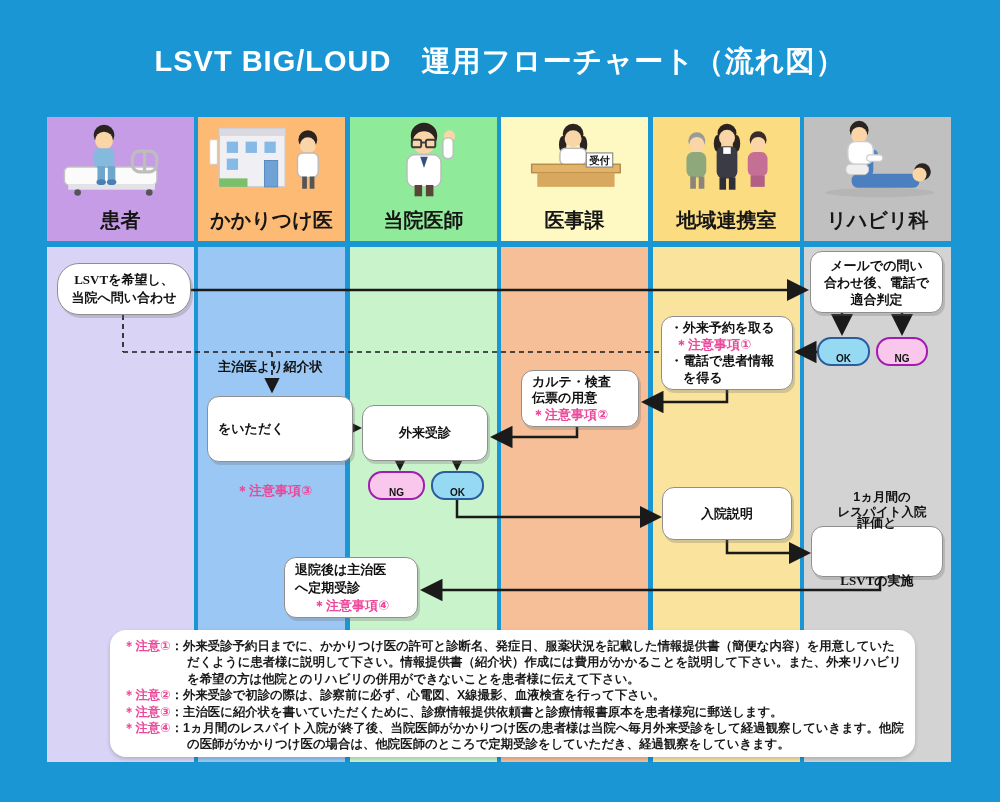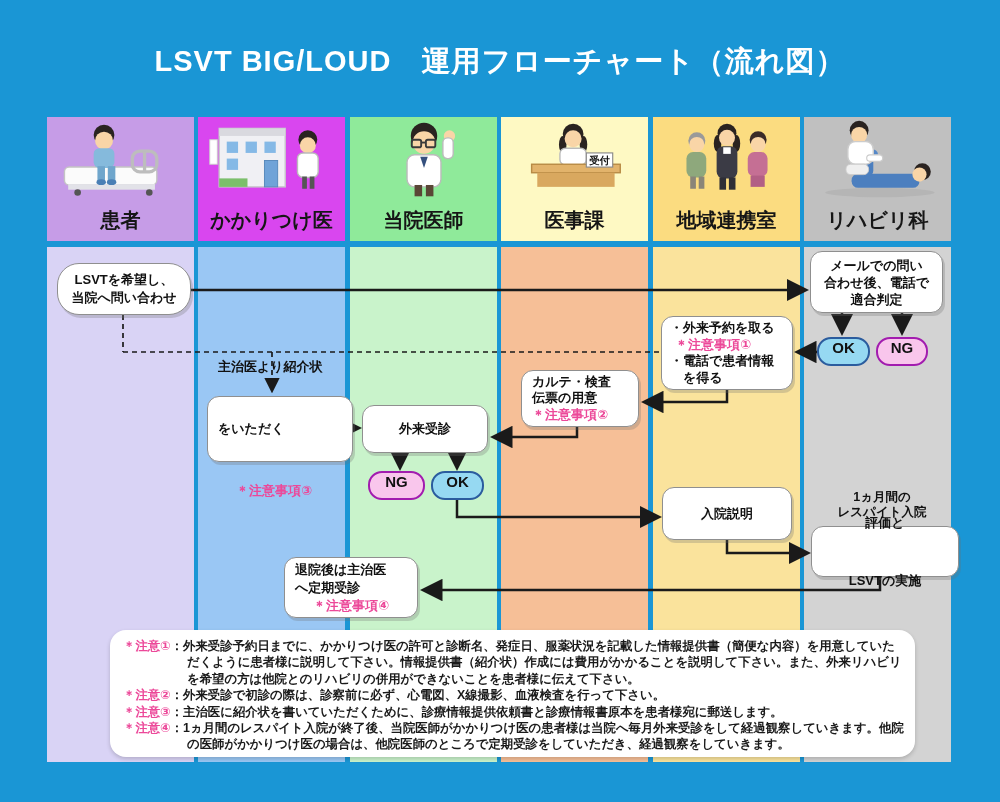--- a/index.html
+++ b/index.html
@@ -11,44 +11,44 @@
   }
   .title{
     position:absolute;top:42px;left:0;width:100%;text-align:center;
     color:#FFFFFF;font-size:29px;font-weight:bold;letter-spacing:1px;z-index:3;
   }
   
   .colheader,.colbody{position:absolute;width:147px;z-index:0;}
   .colheader{top:117px;height:124px;display:flex;flex-direction:column;justify-content:flex-end;align-items:center;}
   .colbody{top:247px;height:515px;}
   .c0{left:47px}.c1{left:198px}.c2{left:350px}.c3{left:501px}.c4{left:653px}.c5{left:804px}
-  .h0{background:#C69CE7}.h1{background:#d946ef}.h2{background:#8FEA9A}
+  .h0{background:#C69CE7}.h1{background:#fdba74}.h2{background:#8FEA9A}
   .h3{background:#fef9c3}.h4{background:#FBDC80}.h5{background:#C0C0C0}
   .b0{background:#D9D3F5}.b1{background:#9AC7F4}.b2{background:#C9F3CB}
   .b3{background:#F6BF97}.b4{background:#FAE39C}.b5{background:#D3D3D3}
   .collabel{font-size:20px;font-weight:bold;color:#161616;margin:2px 0 7px 0;white-space:nowrap;}
   .ill{flex:1 1 auto;display:flex;align-items:center;justify-content:center;width:100%;padding-top:4px;}
   .ill svg{display:block;}
   
   svg.connectors{position:absolute;left:0;top:0;z-index:1;pointer-events:none;}
   
   .node{
     position:absolute;z-index:2;background:#FFFFFF;border:1.6px solid #8F8F8F;
     border-radius:12px;box-shadow:2px 3px 0 rgba(110,110,110,.28);
     font-size:13px;font-weight:bold;color:#111;line-height:18px;
     display:flex;flex-direction:column;justify-content:center;box-sizing:border-box;
   }
-  .node.center{align-items:center;text-align:right;}
+  .node.center{align-items:center;text-align:right;font-family:Liberation Serif, serif;}
   .node.left{padding-left:10px;padding-right:4px;}
   .red{color:#ec4899;}
   .ind1{padding-left:5px;}
   .ind2{padding-left:18px;}
   .pill{
-    position:absolute;z-index:2;border-radius:14px;font-size:15px;font-weight:bold;color:#111;
-    display:flex;align-items:flex-start;justify-content:center;box-sizing:border-box;
+    position:absolute;z-index:2;border-radius:14px;font-size:10px;font-weight:bold;color:#111;
+    display:flex;align-items:flex-end;justify-content:center;box-sizing:border-box;
   }
   .pill.ok{background:#96D9F2;border:2px solid #2B5C9E;}
   .pill.ng{background:#F9C6EC;border:2px solid #a21caf;}
   .respite{
     position:absolute;z-index:2;font-size:12.5px;font-weight:bold;color:#111;
     text-align:center;line-height:15px;
   }
   
   .notes{
     position:absolute;z-index:2;left:110px;top:630px;width:805px;height:127px;
@@ -250,41 +250,41 @@
   <span>伝票の用意</span>
   <span class="red">＊注意事項②</span>
 </div>
 
 <div class="node left" style="left:207px;top:396px;width:146px;height:66px;gap:44px;">
   <span>主治医より紹介状</span>
   <span>をいただく</span>
   <span class="red ind2">＊注意事項③</span>
 </div>
 
-<div class="node center" style="left:362px;top:405px;width:126px;height:48px;">
+<div class="node center" style="left:362px;top:405px;width:126px;height:56px;">
   <span>外来受診</span>
 </div>
 
 <div class="pill ng" style="left:368px;top:471px;width:57px;height:29px;">
   <span>NG</span>
 </div>
 <div class="pill ok" style="left:431px;top:471px;width:53px;height:29px;">
   <span>OK</span>
 </div>
 
 <div class="node center" style="left:662px;top:487px;width:130px;height:53px;">
   <span>入院説明</span>
 </div>
 
 <div class="respite" style="left:822px;top:490px;width:120px;">
   <div>1ヵ月間の</div>
   <div>レスパイト入院</div>
 </div>
 
-<div class="node center" style="left:811px;top:526px;width:148px;height:51px;gap:40px;">
+<div class="node center" style="left:811px;top:526px;width:132px;height:51px;gap:40px;">
   <span>評価と</span>
   <span>LSVTの実施</span>
 </div>
 
 <div class="node left" style="left:284px;top:557px;width:134px;height:61px;">
   <span>退院後は主治医</span>
   <span>へ定期受診</span>
   <span class="red ind2">＊注意事項④</span>
 </div>
 

